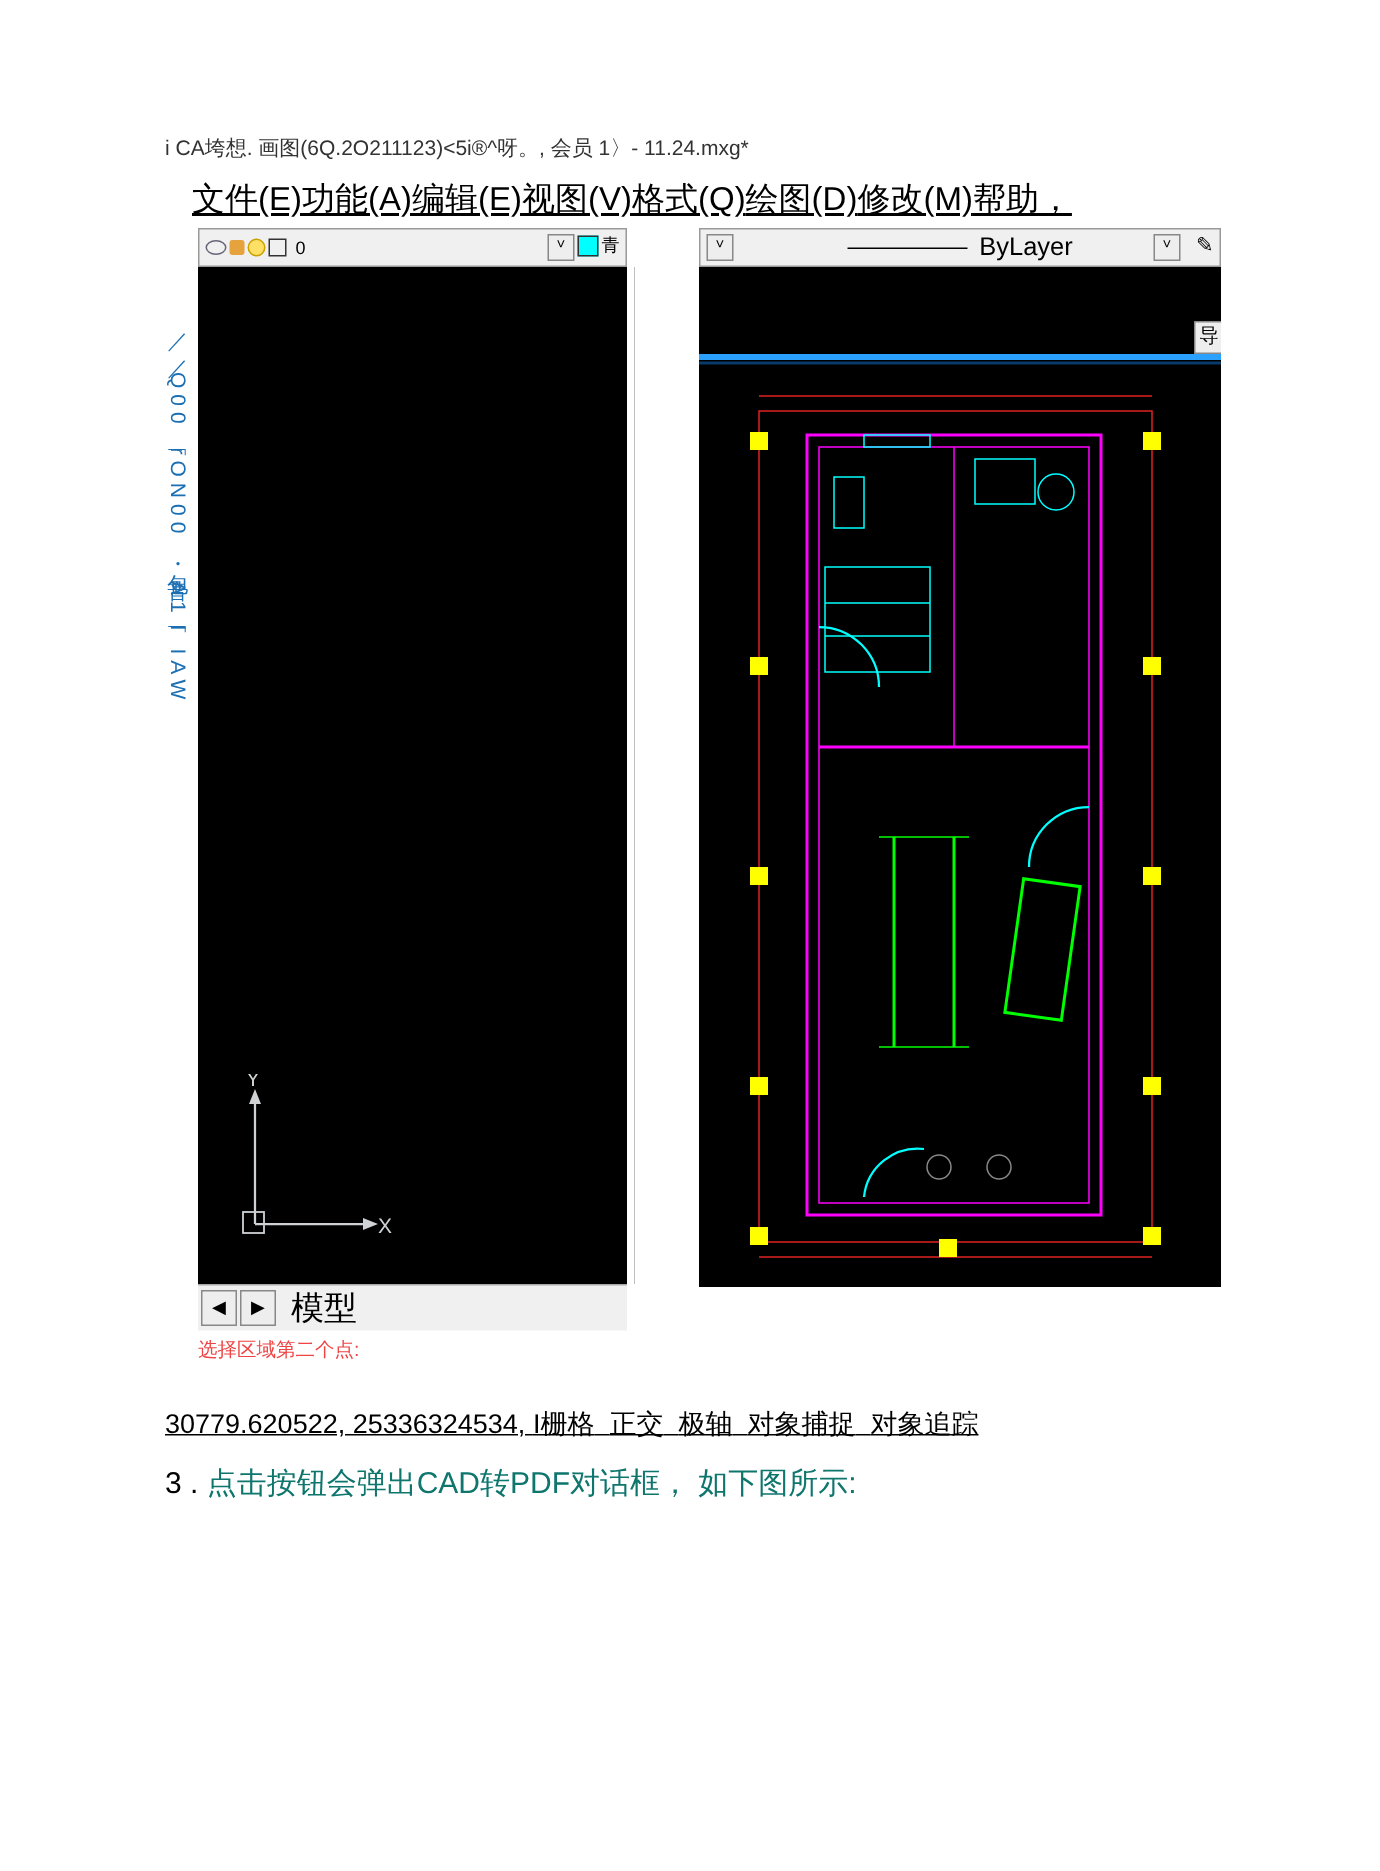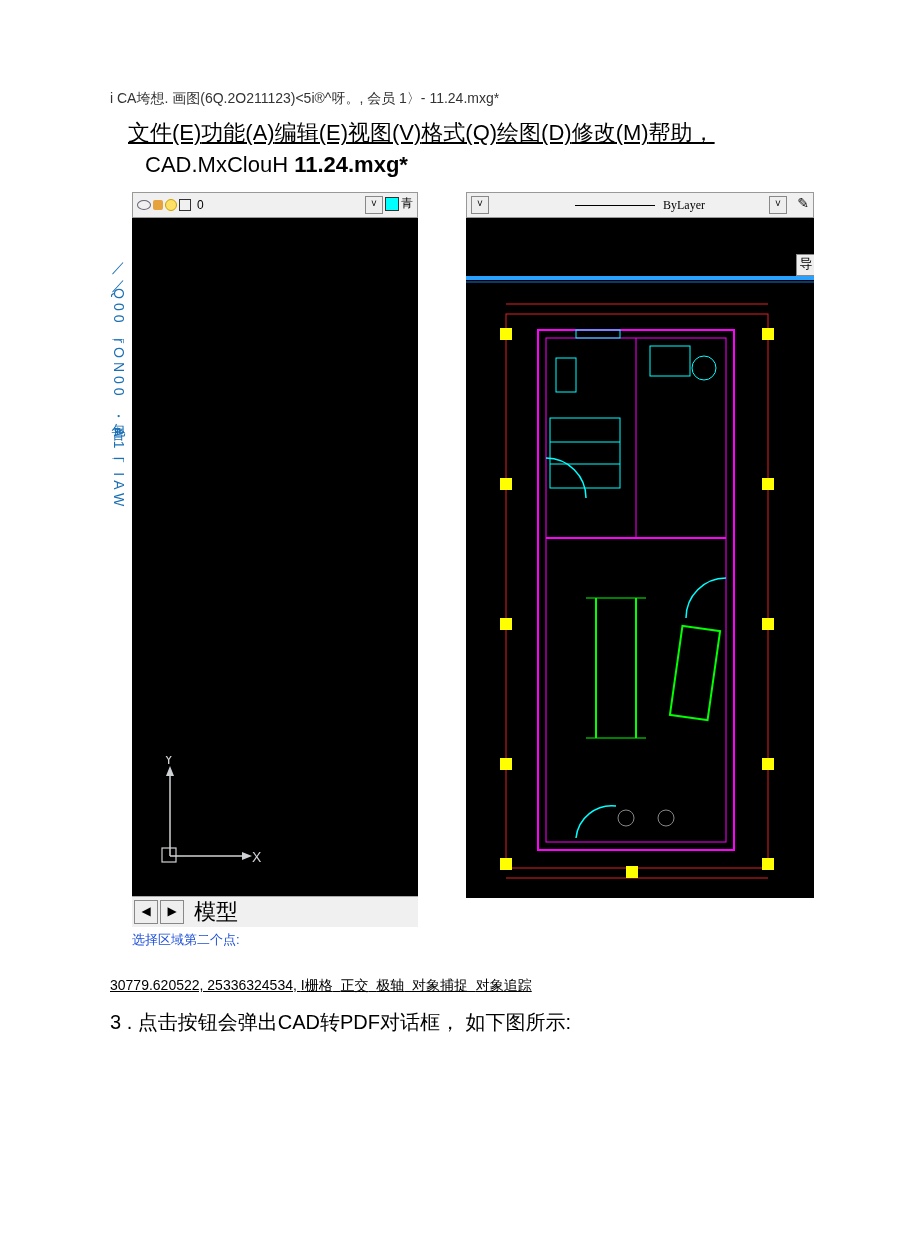--- a/index.html
+++ b/index.html
@@ -131,21 +131,21 @@
     line-height: 20px;
     margin-left: 2px;
   }
   .tabs .tab-active {
     font-size: 22px;
     margin-left: 10px;
     font-family: Liberation Serif, serif;
   }
   .prompt {
     font-size: 13px;
-    color: #1d4ed8;
+    color: #ef4444;
     margin-top: 4px;
   }
 
   .cad-right-wrap {
     width: 348px;
   }
   .right-toolbar {
     height: 24px;
     background: #f0f0f0;
     border: 1px solid #999;
@@ -154,22 +154,22 @@
     font-size: 12px;
     position: relative;
     justify-content: center;
   }
   .right-toolbar .drop-small {
     width: 16px; height: 16px; border:1px solid #888; background:#eee;
     font-size:10px; text-align:center; line-height:14px;
     position:absolute; left:4px; top:3px;
   }
   .right-toolbar .byline {
-    font-family: Liberation Serif, serif;
-    font-size: 12px;
+    font-family: Liberation Sans, sans-serif;
+    font-size: 17px;
   }
   .right-toolbar .drop2 {
     position:absolute; right:26px; top:3px;
     width:16px; height:16px; border:1px solid #888; background:#eee;
     font-size:10px; text-align:center; line-height:14px;
   }
   .right-toolbar .pen {
     position:absolute; right:4px; top:2px; font-size:14px;
   }
   .cad-canvas-right {
@@ -180,46 +180,43 @@
     overflow: hidden;
   }
   .btn-tag {
     position:absolute; right:-2px; top:36px;
     width:18px; height:20px;
     background:#eee; border:1px solid #888;
     font-size:13px; text-align:center; line-height:18px;
   }
 
   .status-line {
-    font-size: 14px;
+    font-size: 18px;
     text-decoration: underline;
     margin: 28px 0 14px 0;
     white-space: nowrap;
   }
   .info-line {
     font-size: 20px;
     color: #000;
   }
   .info-line .blue {
-    color: #000000;
+    color: #0f766e;
   }
 </style>
 </head>
 <body>
 
 <div class="page">
   <div class="top-title">i CA垮想. 画图(6Q.2O211123)&lt;5i®^呀。, 会员 1〉- 11.24.mxg*</div>
 
   <div class="menu-bar">
     <span>文件(E)</span><span>功能(A)</span><span>编辑(E)</span><span>视图(V)</span><span>格式(Q)</span><span>绘图(D)</span><span>修改(M)</span><span>帮助，</span>
   </div>
 
-  <div class="file-title">
-    <span>CAD.MxClouH </span><b>11.24.mxg*</b>
-  </div>
 
   <div class="screens-row">
 
     <div class="left-stack">
       <div class="vert-text">／／Q00 「rON00 ・包音 A1「I IAW</div>
       <div class="cad-left">
         <div class="cad-toolbar">
           <div class="tb-icons">
             <span class="ico-eye"></span>
             <span class="ico-lock"></span>

